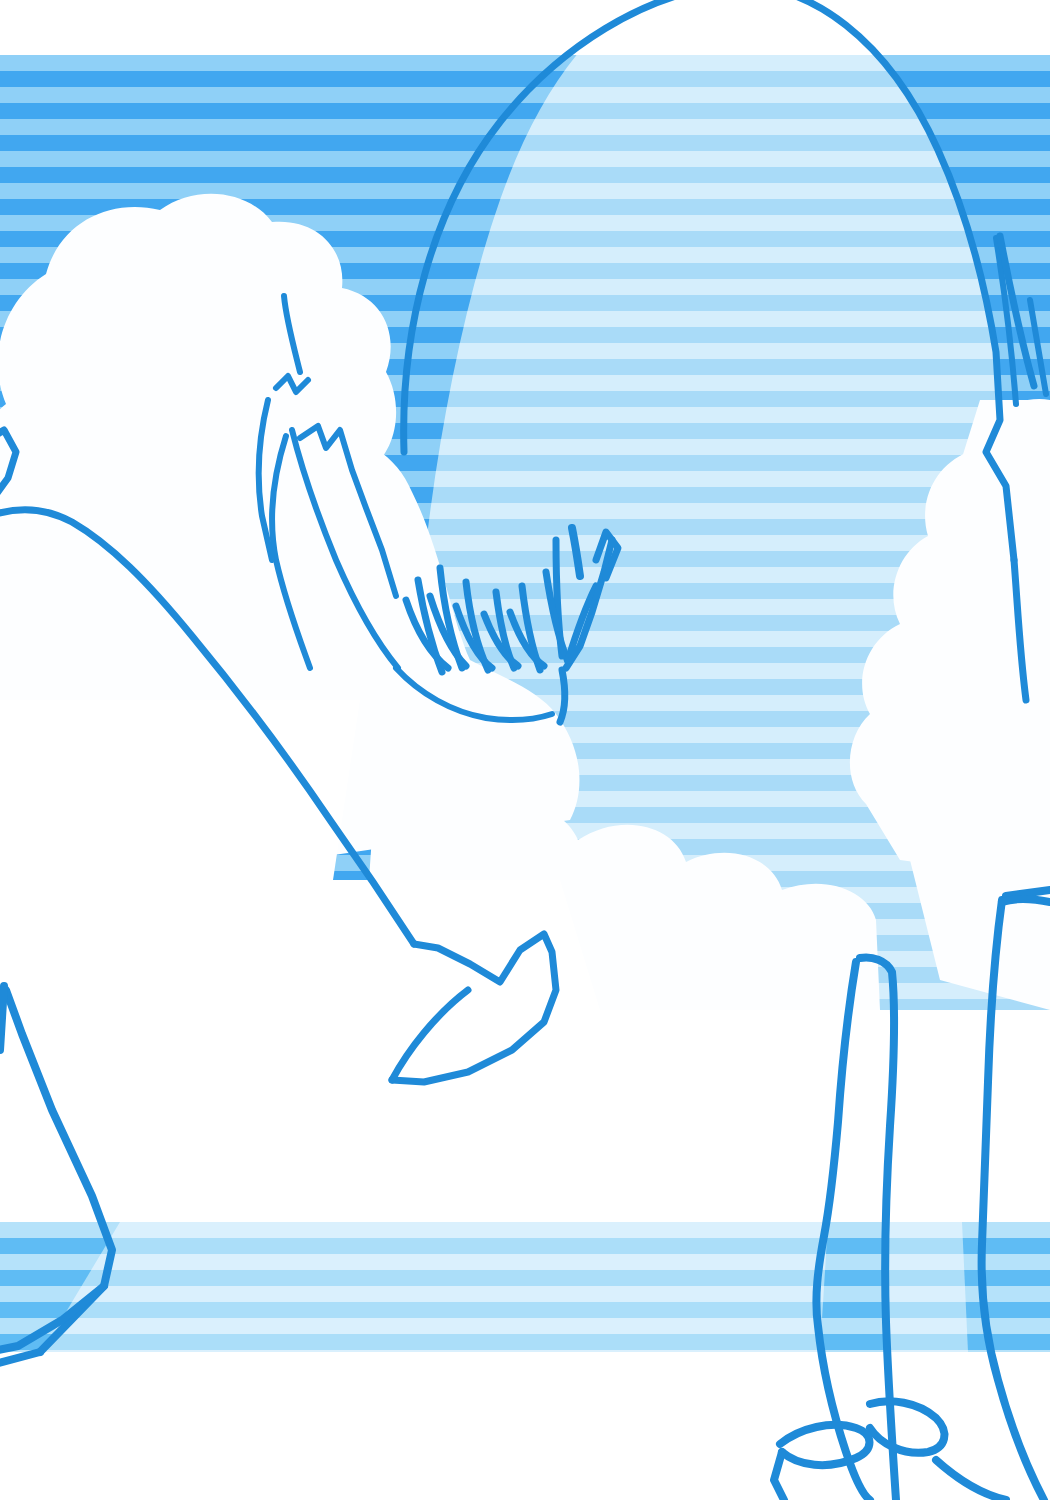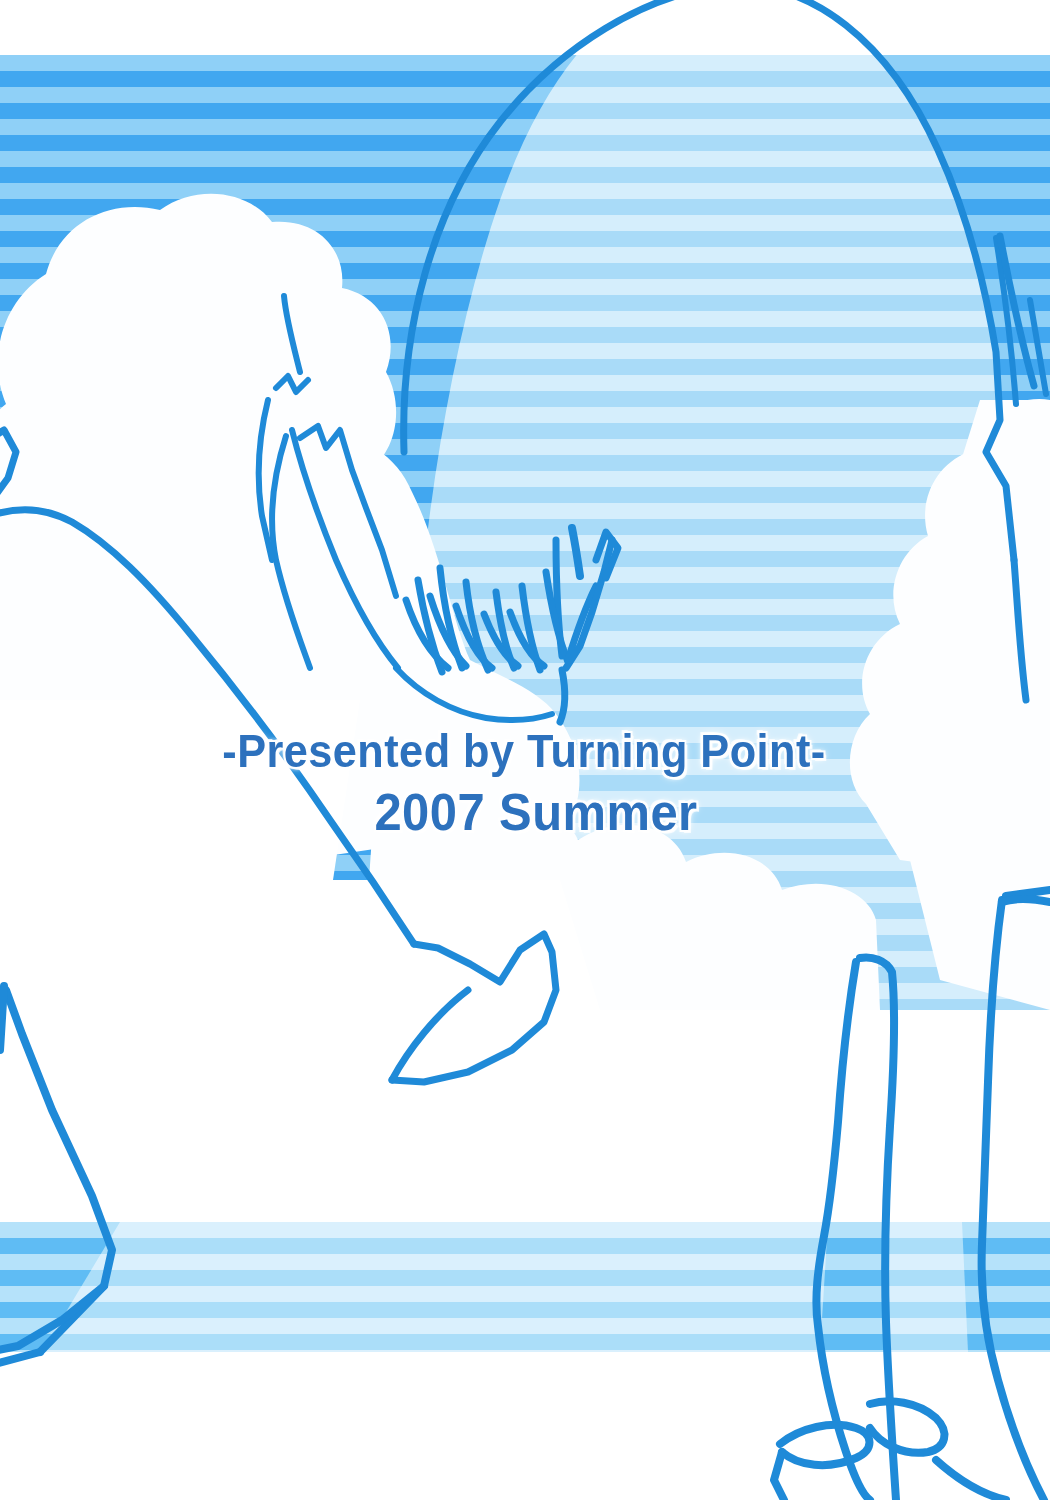--- a/index.html
+++ b/index.html
@@ -233,18 +233,14 @@
 
     <g fill="none" stroke="#1f8ad8" stroke-width="8" stroke-linecap="round" stroke-linejoin="round">
       <path d="M 780,1444 C 800,1428 832,1420 856,1428
                C 874,1434 874,1450 856,1458
                C 828,1470 798,1466 782,1452"></path>
       <path d="M 782,1452 L 774,1480 L 784,1500"></path>
     </g>
 
   </svg>
 
-  <div id="credit">
-    <span class="line l1">-Presented by Turning Point-</span>
-    <span class="line l2">2007 Summer</span>
-  </div>
 
 </div>
 
 </body></html>

